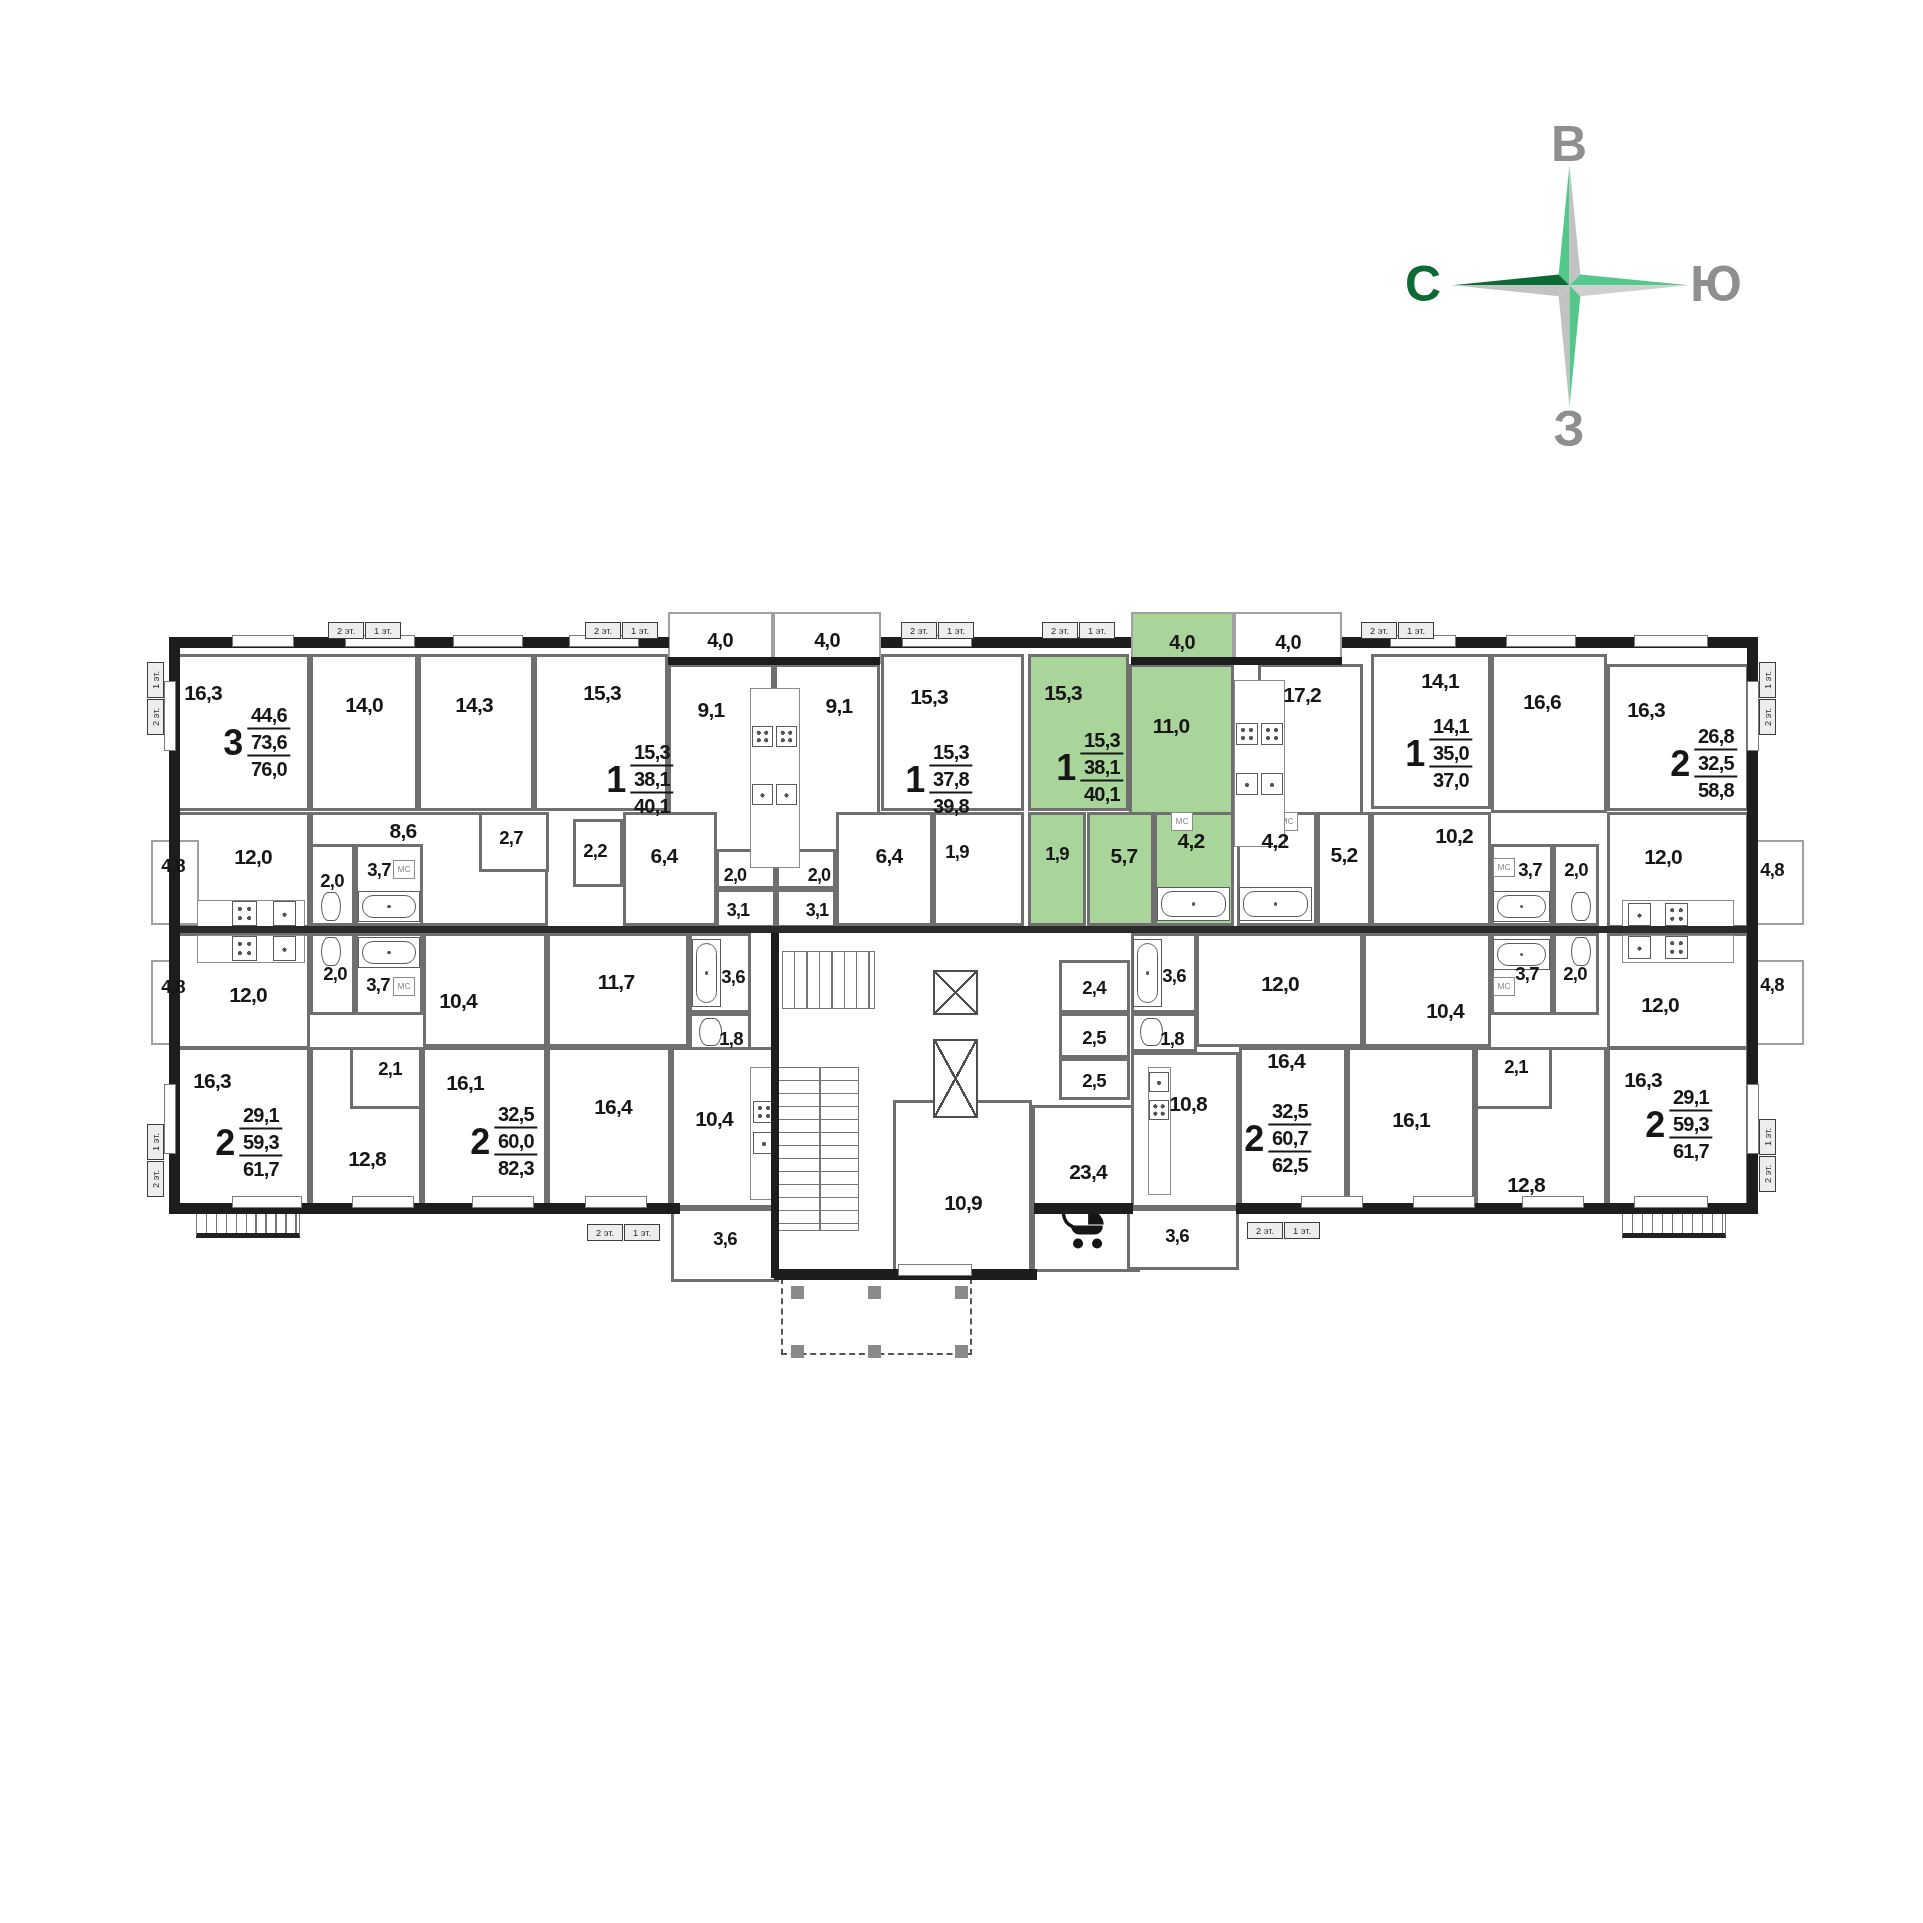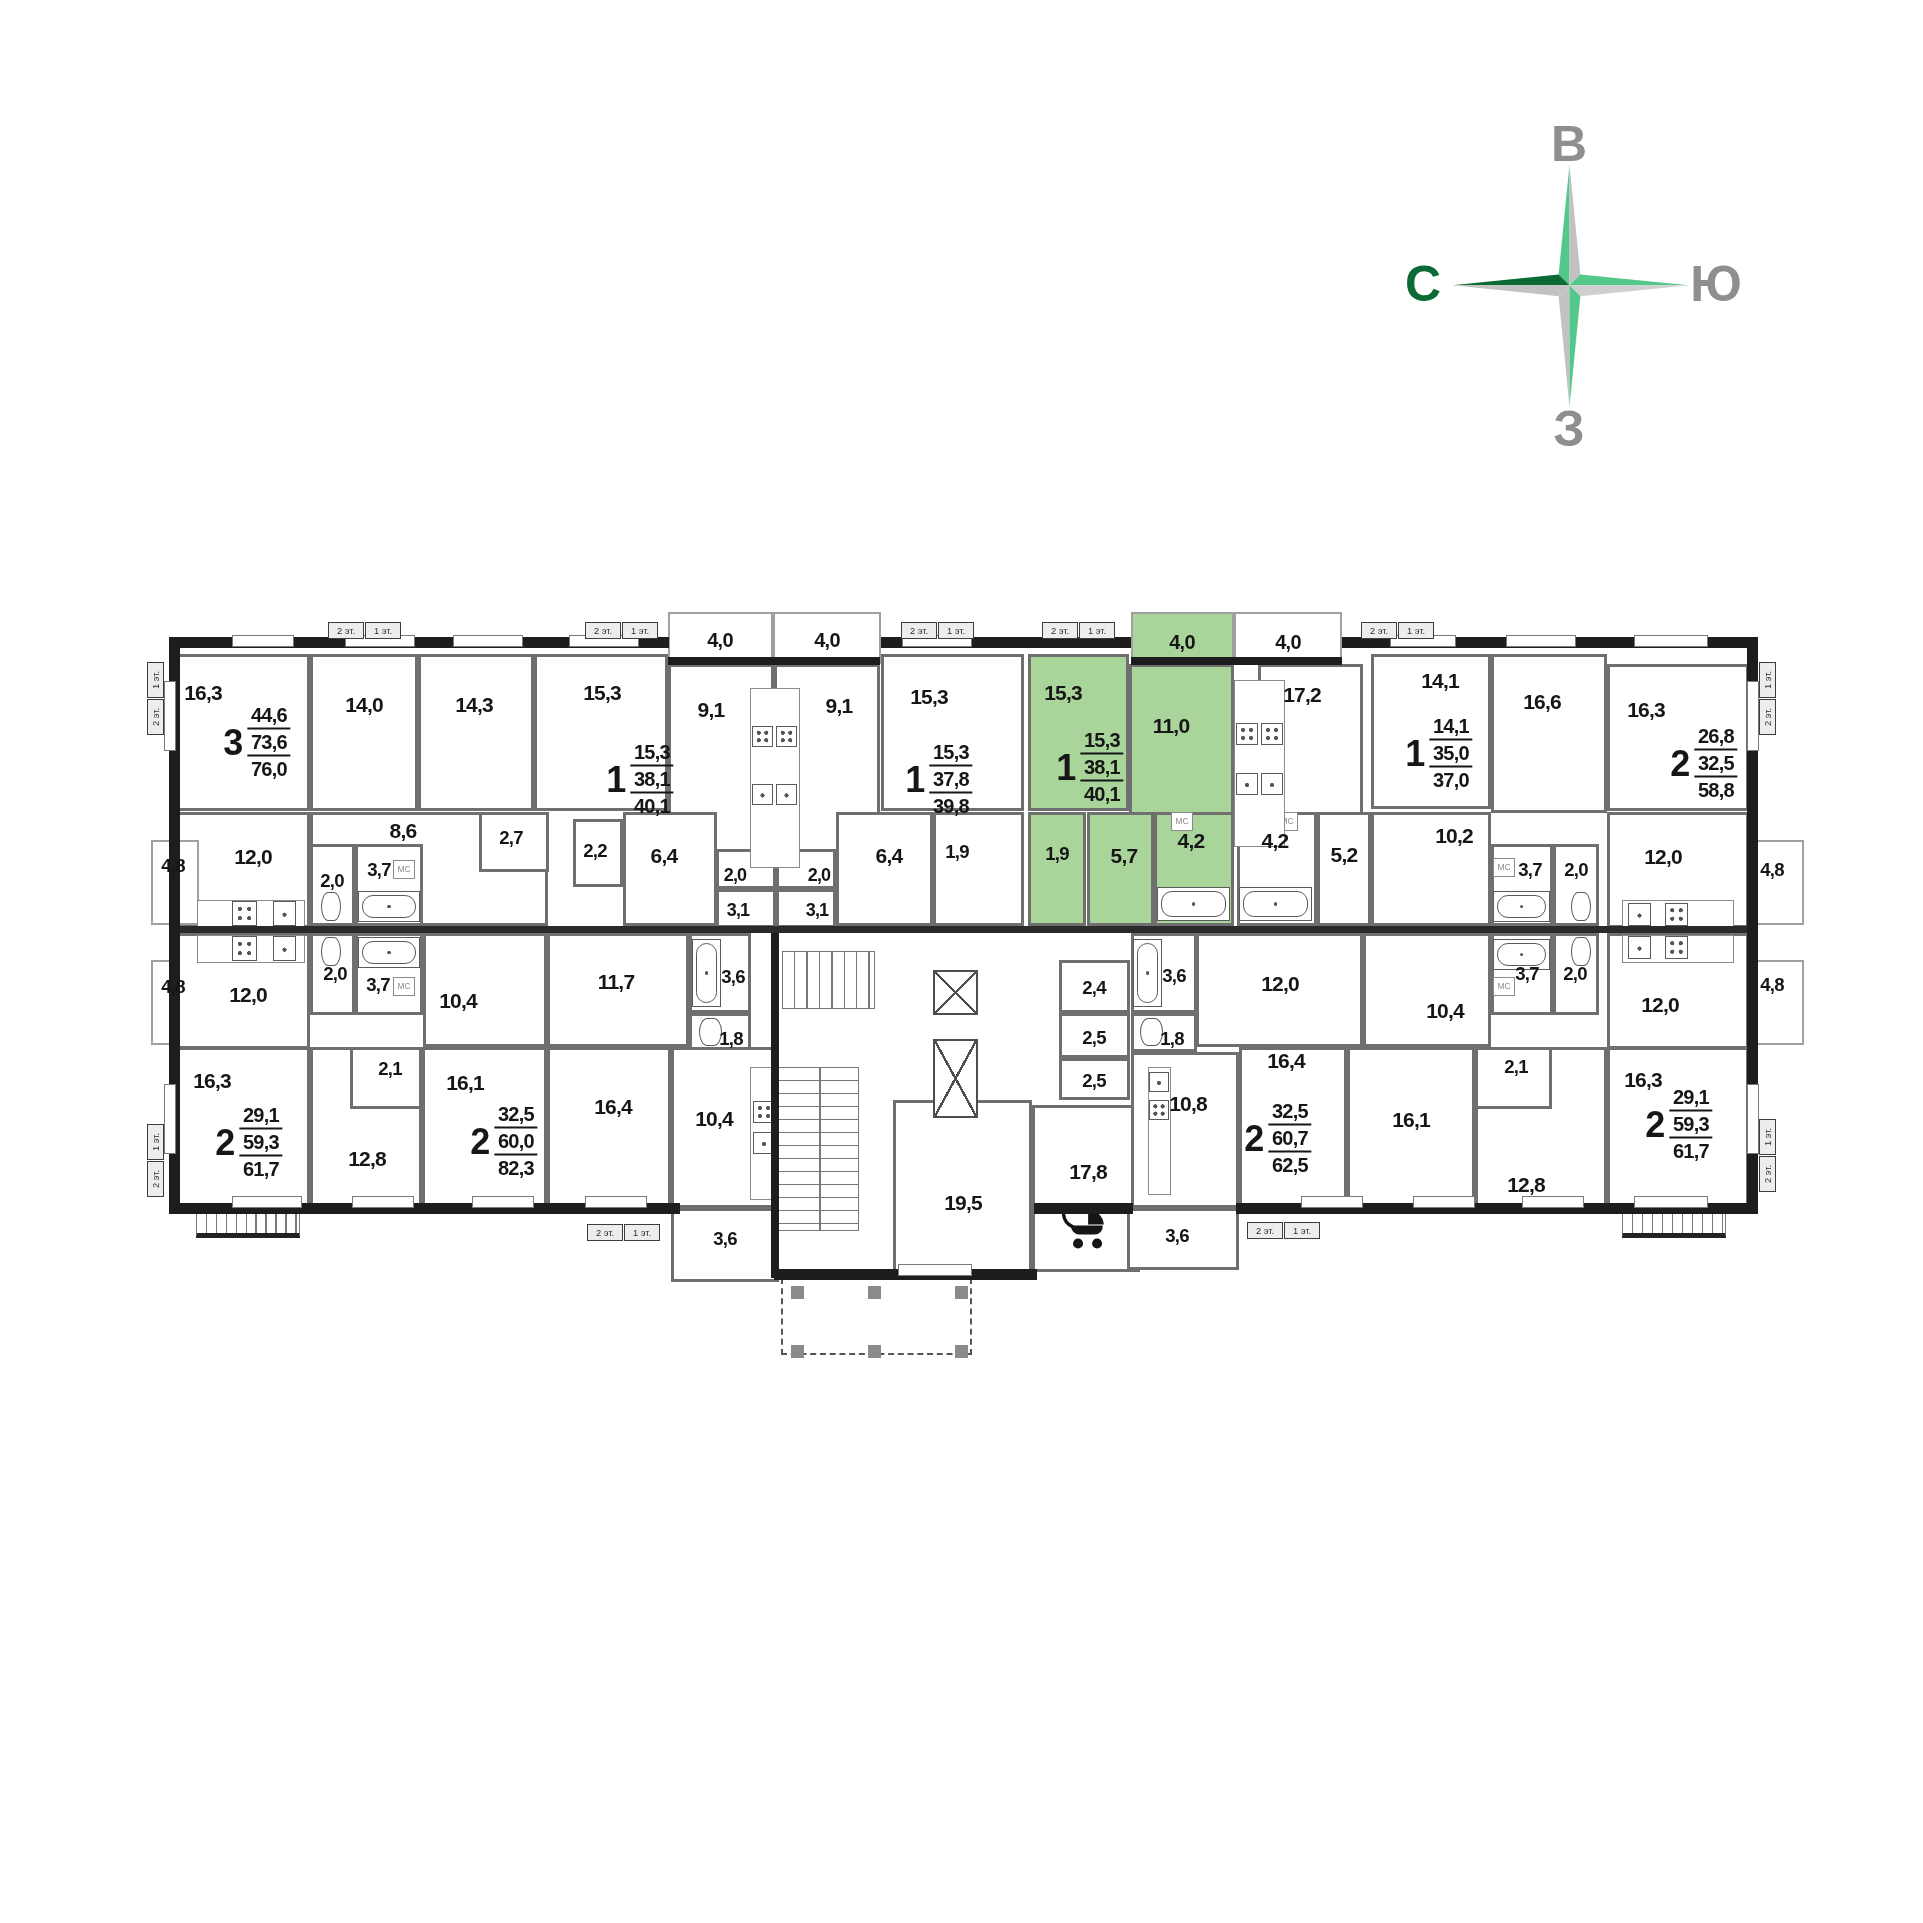--- a/index.html
+++ b/index.html
@@ -181,23 +181,23 @@
       <div class="rlabel" style="left: 390px; top: 1069px; font-size: 18.6px;">2,1</div>
       <div class="room" style="position: absolute; left: 422px; top: 1047px; width: 125px; height: 161px;"></div>
       <div class="rlabel" style="left: 465px; top: 1083px; font-size: 21px;">16,1</div>
       <div class="room" style="position: absolute; left: 547px; top: 1047px; width: 124px; height: 161px;"></div>
       <div class="rlabel" style="left: 613px; top: 1107px; font-size: 21px;">16,4</div>
       <div class="room" style="position: absolute; left: 671px; top: 1047px; width: 107px; height: 161px;"></div>
       <div class="rlabel" style="left: 714px; top: 1119px; font-size: 21px;">10,4</div>
       <div class="room" style="position: absolute; left: 671px; top: 1208px; width: 108px; height: 74px;"></div>
       <div class="rlabel" style="left: 725px; top: 1239px; font-size: 18.6px;">3,6</div>
       <div class="room" style="position: absolute; left: 893px; top: 1100px; width: 139px; height: 174px;"></div>
-      <div class="rlabel" style="left: 963px; top: 1203px; font-size: 21px;">19,5</div>
+      <div class="rlabel" style="left: 963px; top: 1203px; font-size: 21px;">10,9</div>
       <div class="room" style="position: absolute; left: 1032px; top: 1105px; width: 108px; height: 167px;"></div>
-      <div class="rlabel" style="left: 1088px; top: 1172px; font-size: 21px;">17,8</div>
+      <div class="rlabel" style="left: 1088px; top: 1172px; font-size: 21px;">23,4</div>
       <div class="room" style="position: absolute; left: 1059px; top: 960px; width: 71px; height: 53px; z-index: 3;"></div>
       <div class="rlabel" style="left: 1094px; top: 988px; font-size: 18.6px;">2,4</div>
       <div class="room" style="position: absolute; left: 1059px; top: 1013px; width: 71px; height: 45px; z-index: 3;"></div>
       <div class="rlabel" style="left: 1094px; top: 1038px; font-size: 18.6px;">2,5</div>
       <div class="room" style="position: absolute; left: 1059px; top: 1058px; width: 71px; height: 42px; z-index: 3;"></div>
       <div class="rlabel" style="left: 1094px; top: 1081px; font-size: 18.6px;">2,5</div>
       <div class="room" style="position: absolute; left: 1131px; top: 933px; width: 66px; height: 80px;"></div>
       <div class="rlabel" style="left: 1174px; top: 976px; font-size: 18.6px;">3,6</div>
       <div class="room" style="position: absolute; left: 1131px; top: 1013px; width: 66px; height: 39px;"></div>
       <div class="rlabel" style="left: 1172px; top: 1039px; font-size: 18.6px;">1,8</div>

